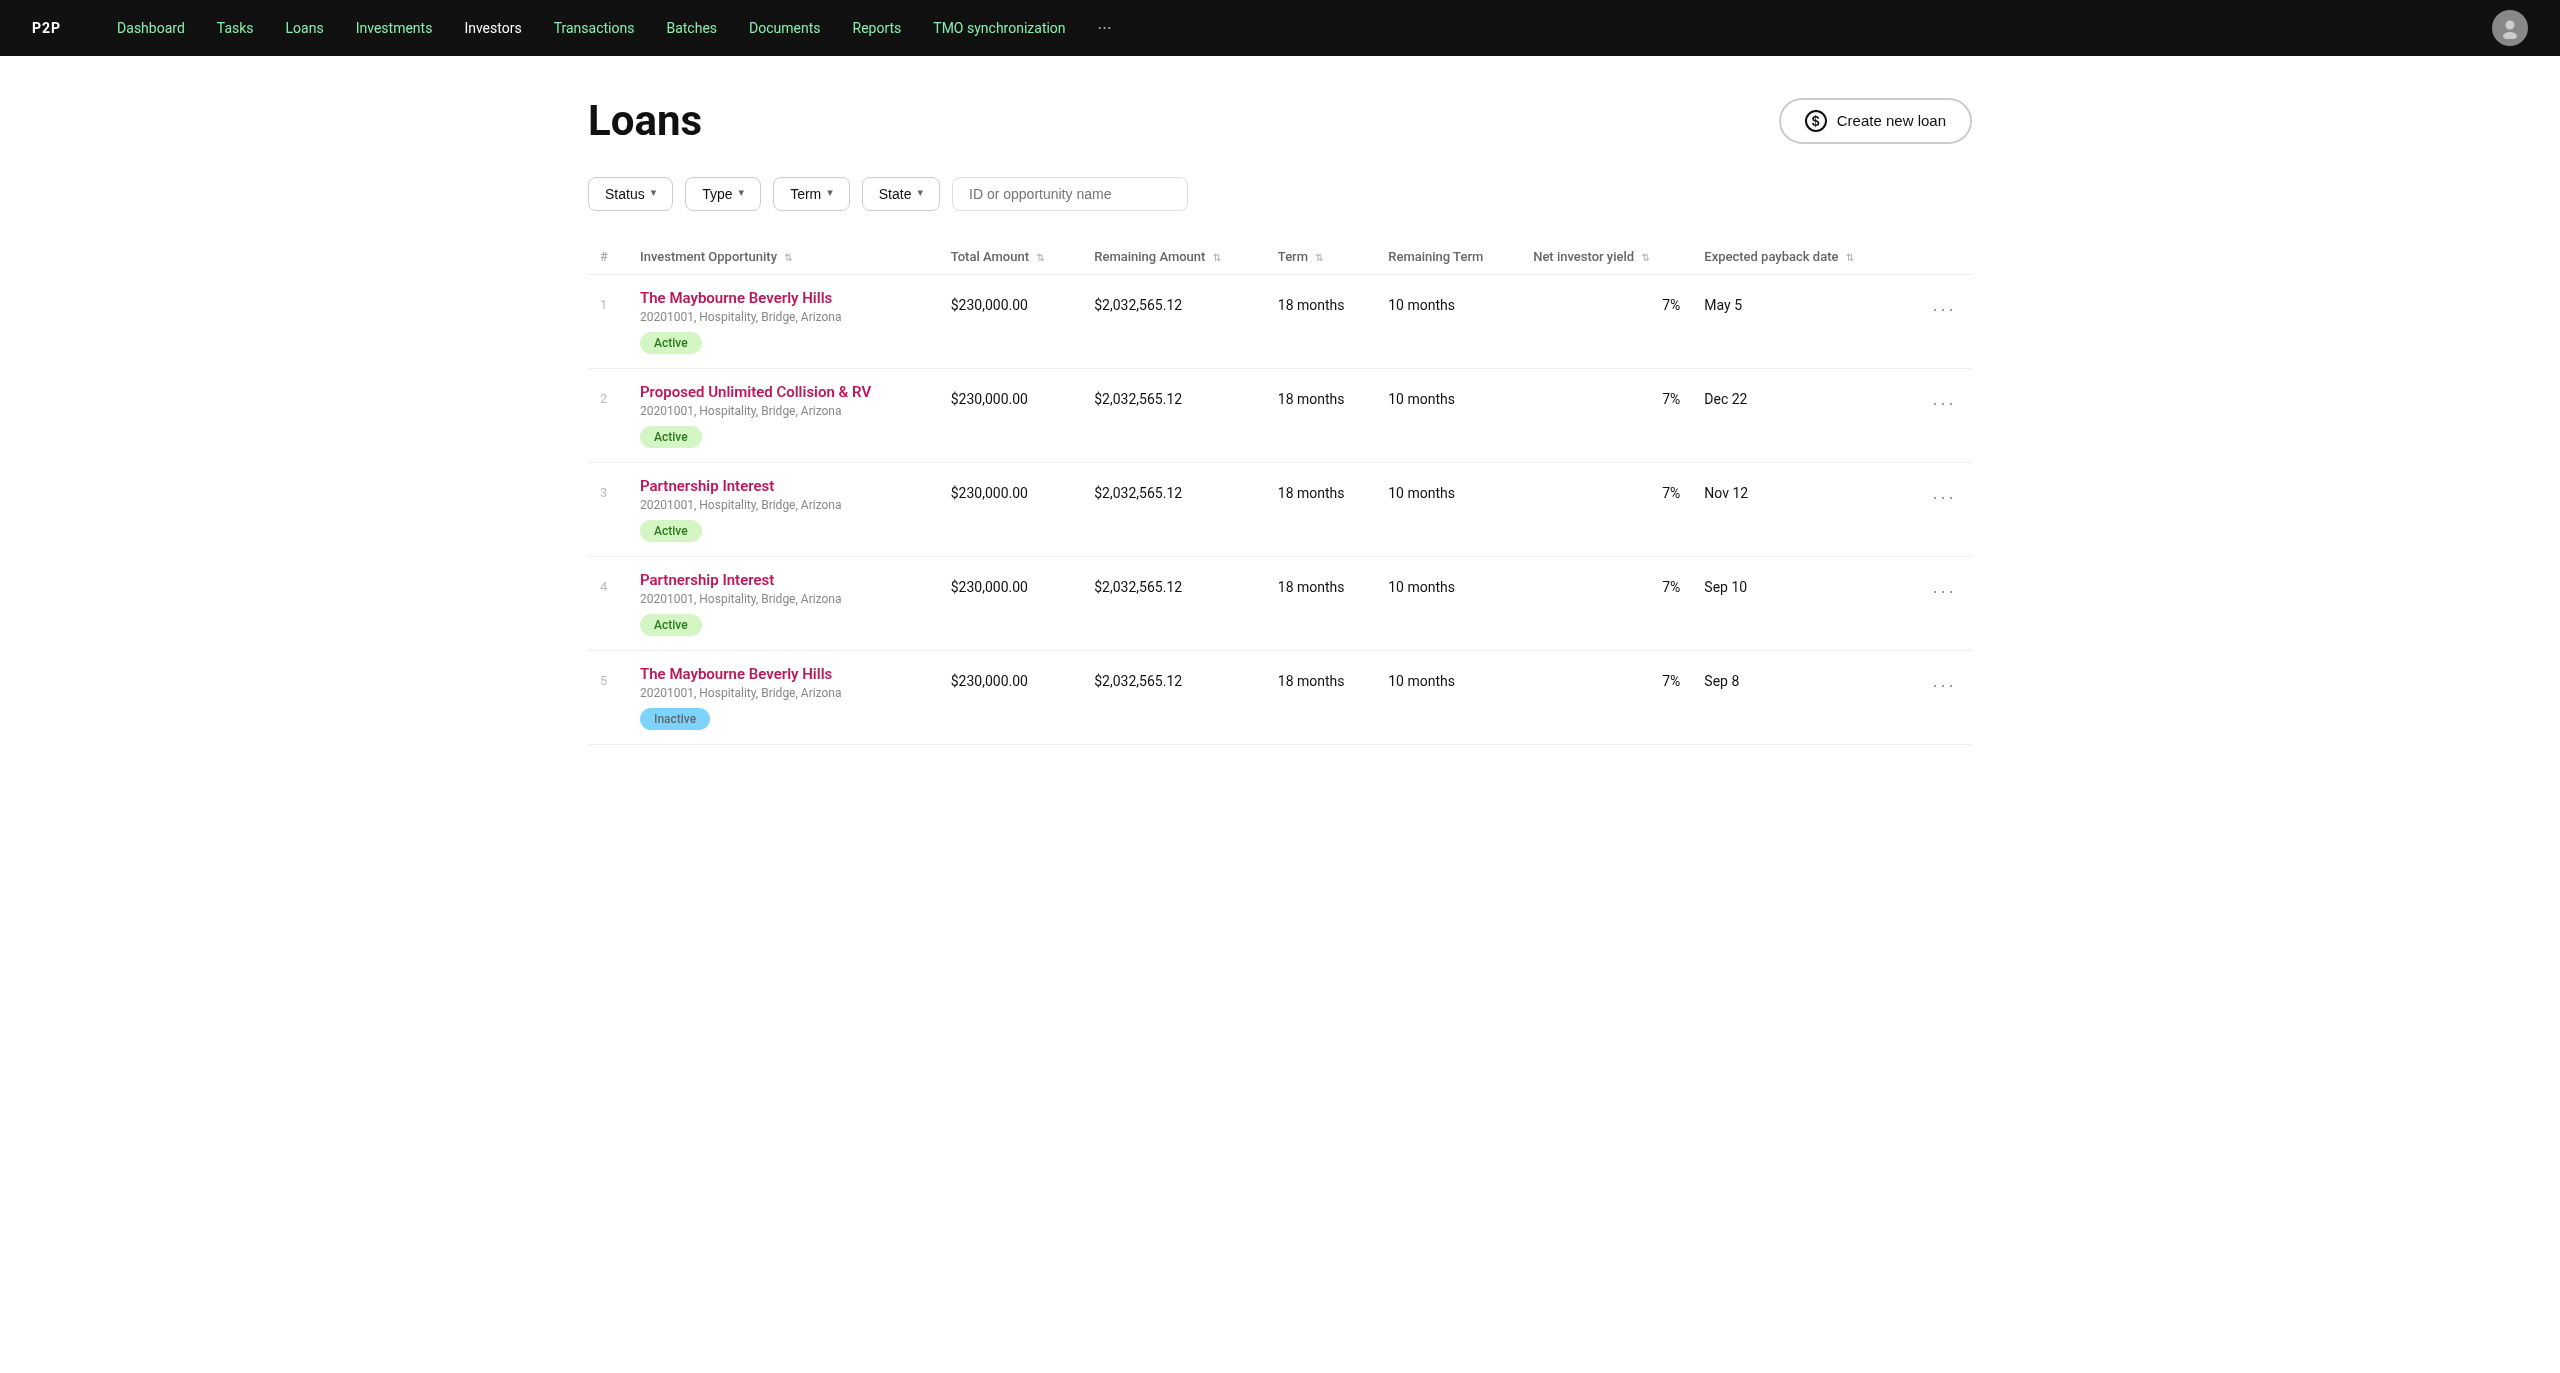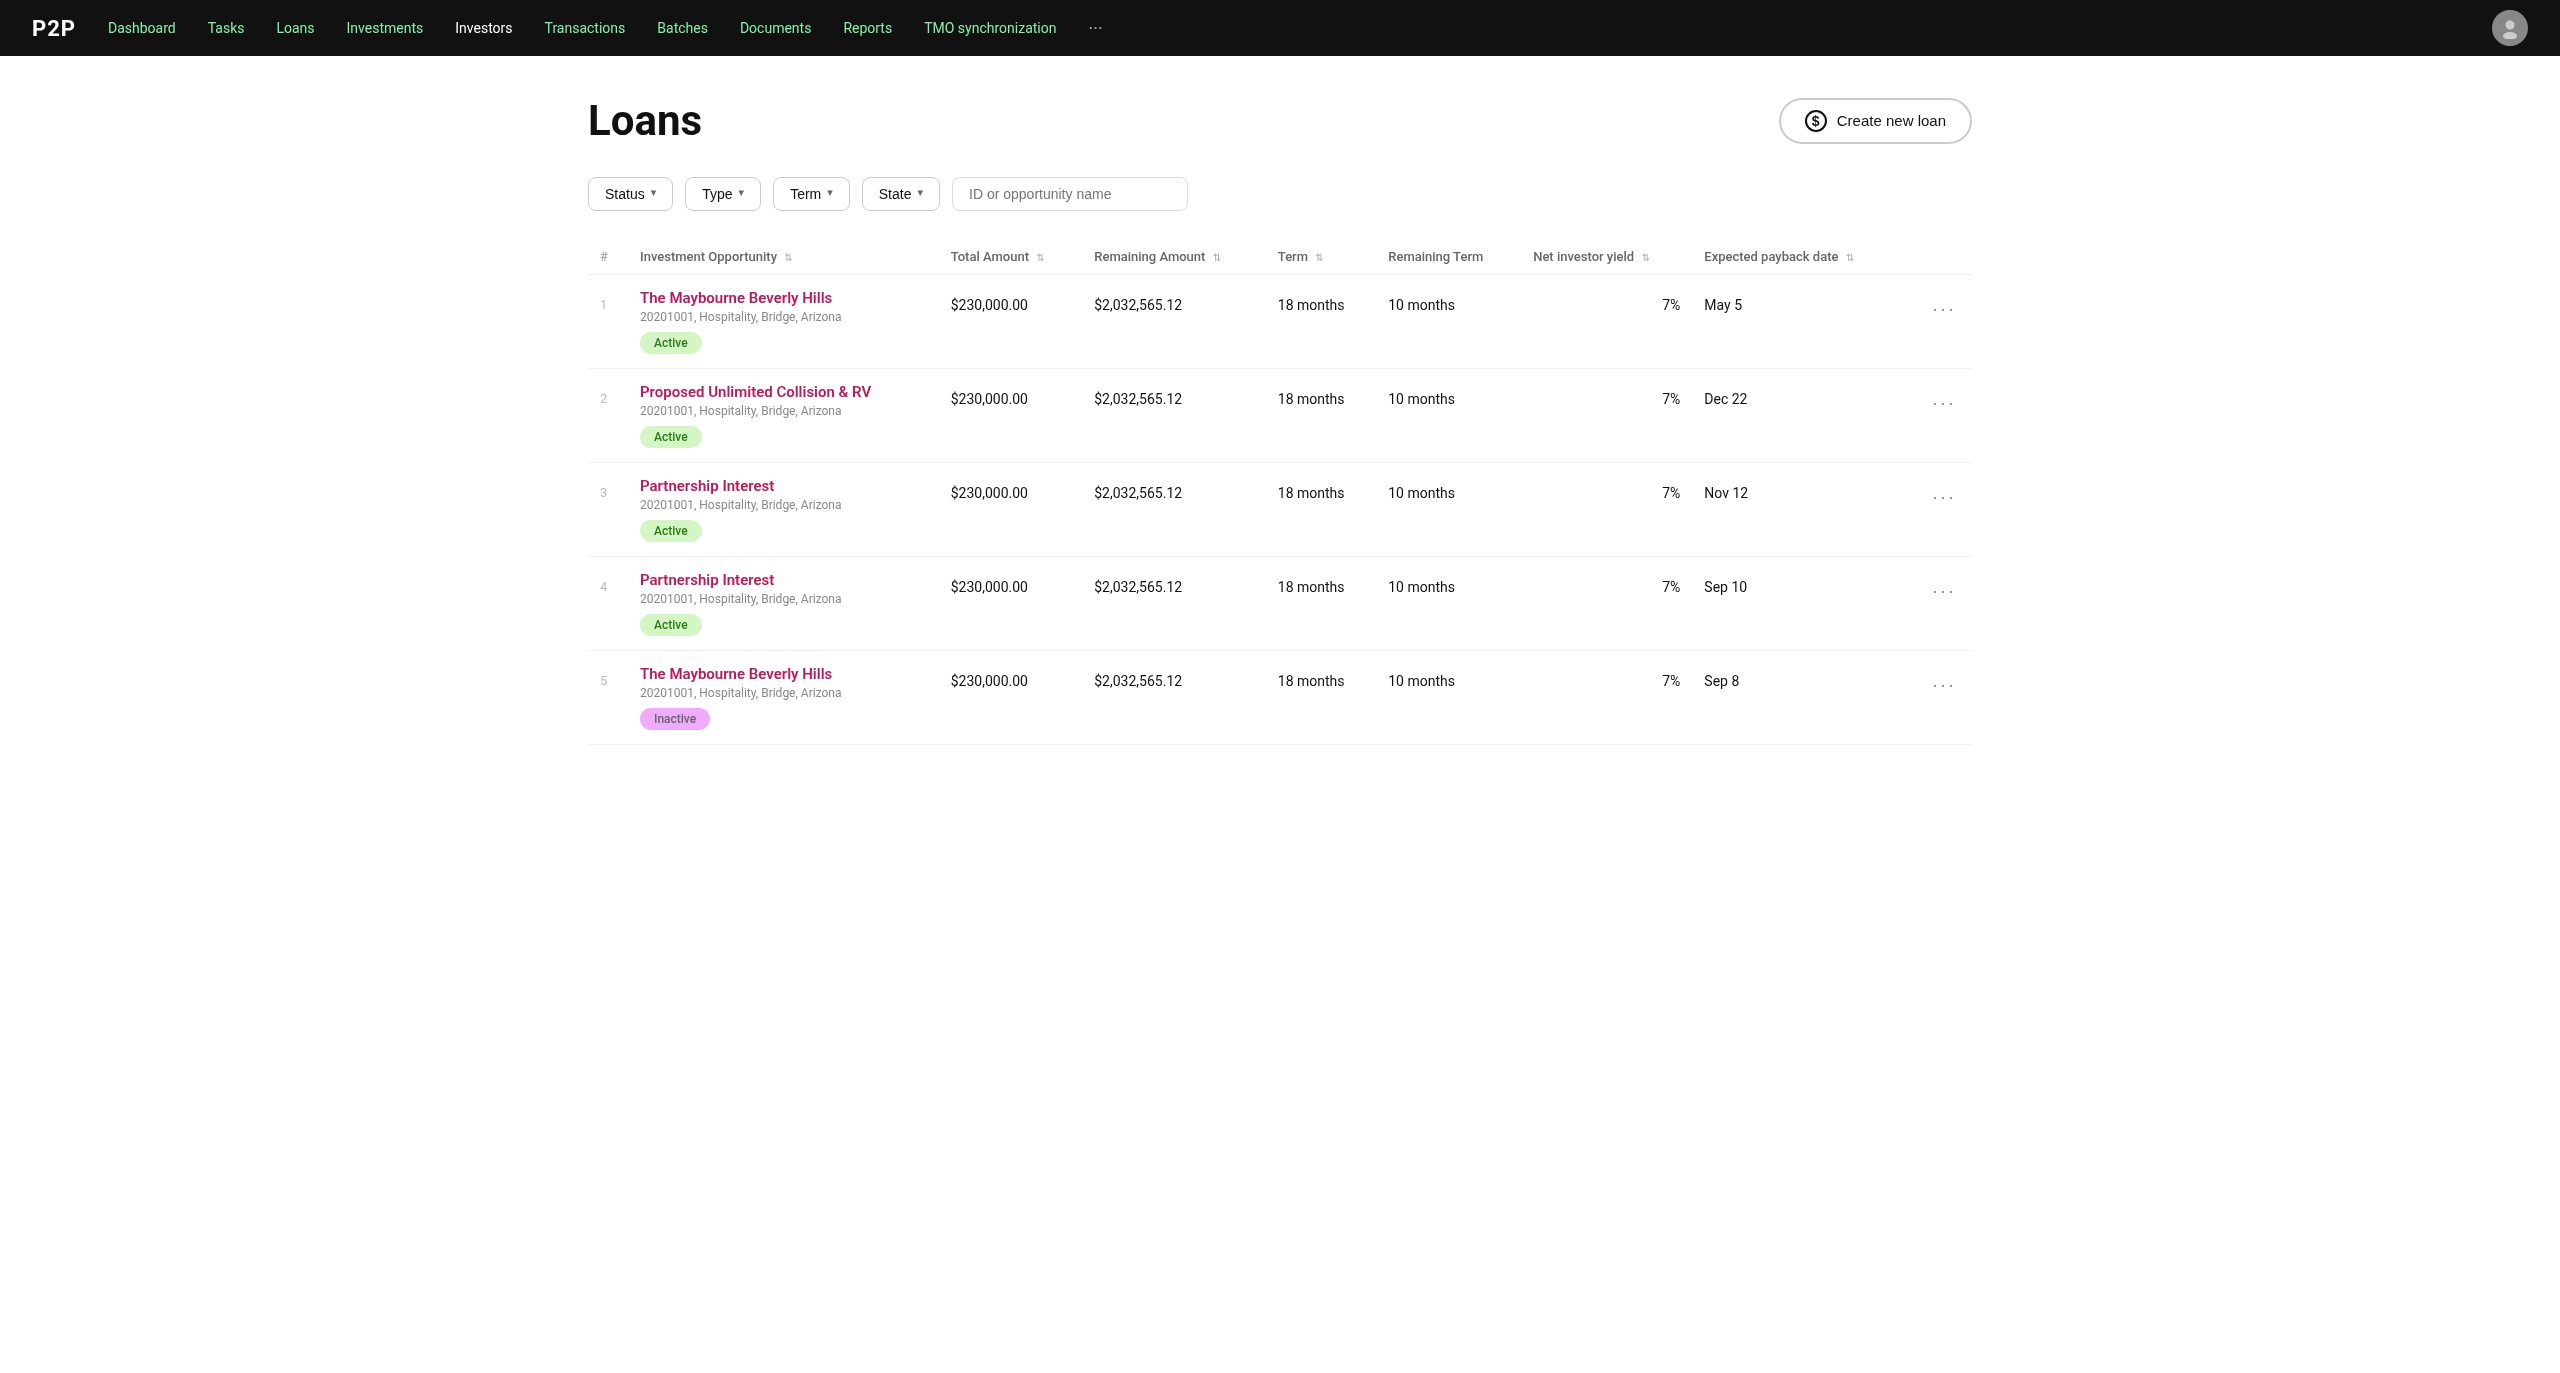--- a/index.html
+++ b/index.html
@@ -10,23 +10,23 @@
       background: #111;
       display: flex;
       align-items: center;
       padding: 0 32px;
       height: 56px;
       gap: 32px;
     }
     .nav-logo {
       color: #fff;
       font-weight: 700;
-      font-size: 22px;
+      font-size: 14px;
       letter-spacing: 1px;
-      margin-right: 0;
+      margin-right: 24px;
     }
     .nav-link {
       color: #86efac;
       text-decoration: none;
       font-size: 14px;
       white-space: nowrap;
       cursor: pointer;
       padding: 4px 0;
     }
     .nav-link.active {
@@ -187,21 +187,21 @@
       padding: 4px 14px;
       border-radius: 20px;
       font-size: 12px;
       font-weight: 500;
     }
     .status-active {
       background: #d4f5c4;
       color: #2a7a1a;
     }
     .status-inactive {
-      background: #f0abfc;
+      background: #7dd3fc;
       color: #666;
     }
     .amount-cell {
       padding: 18px 12px;
       font-size: 14px;
       color: #111;
       vertical-align: top;
       padding-top: 22px;
       white-space: nowrap;
     }

